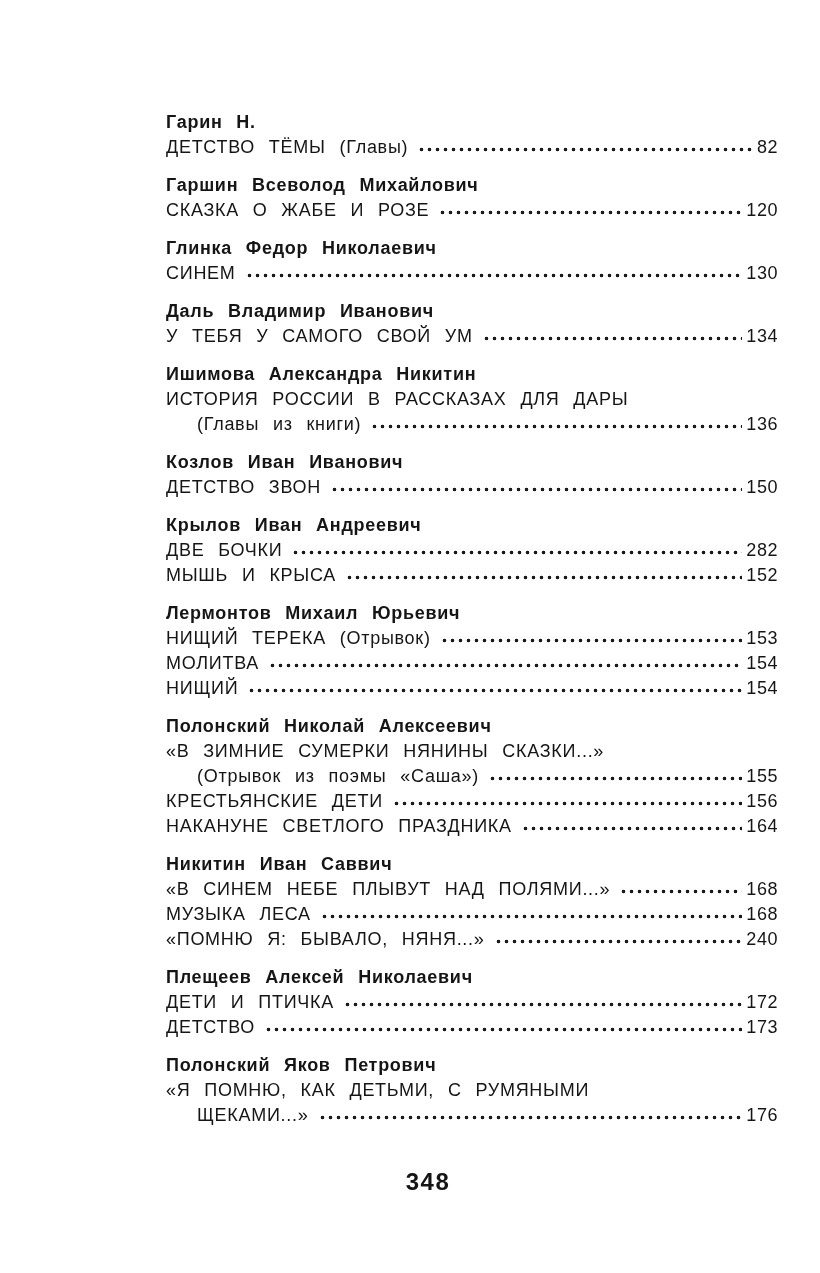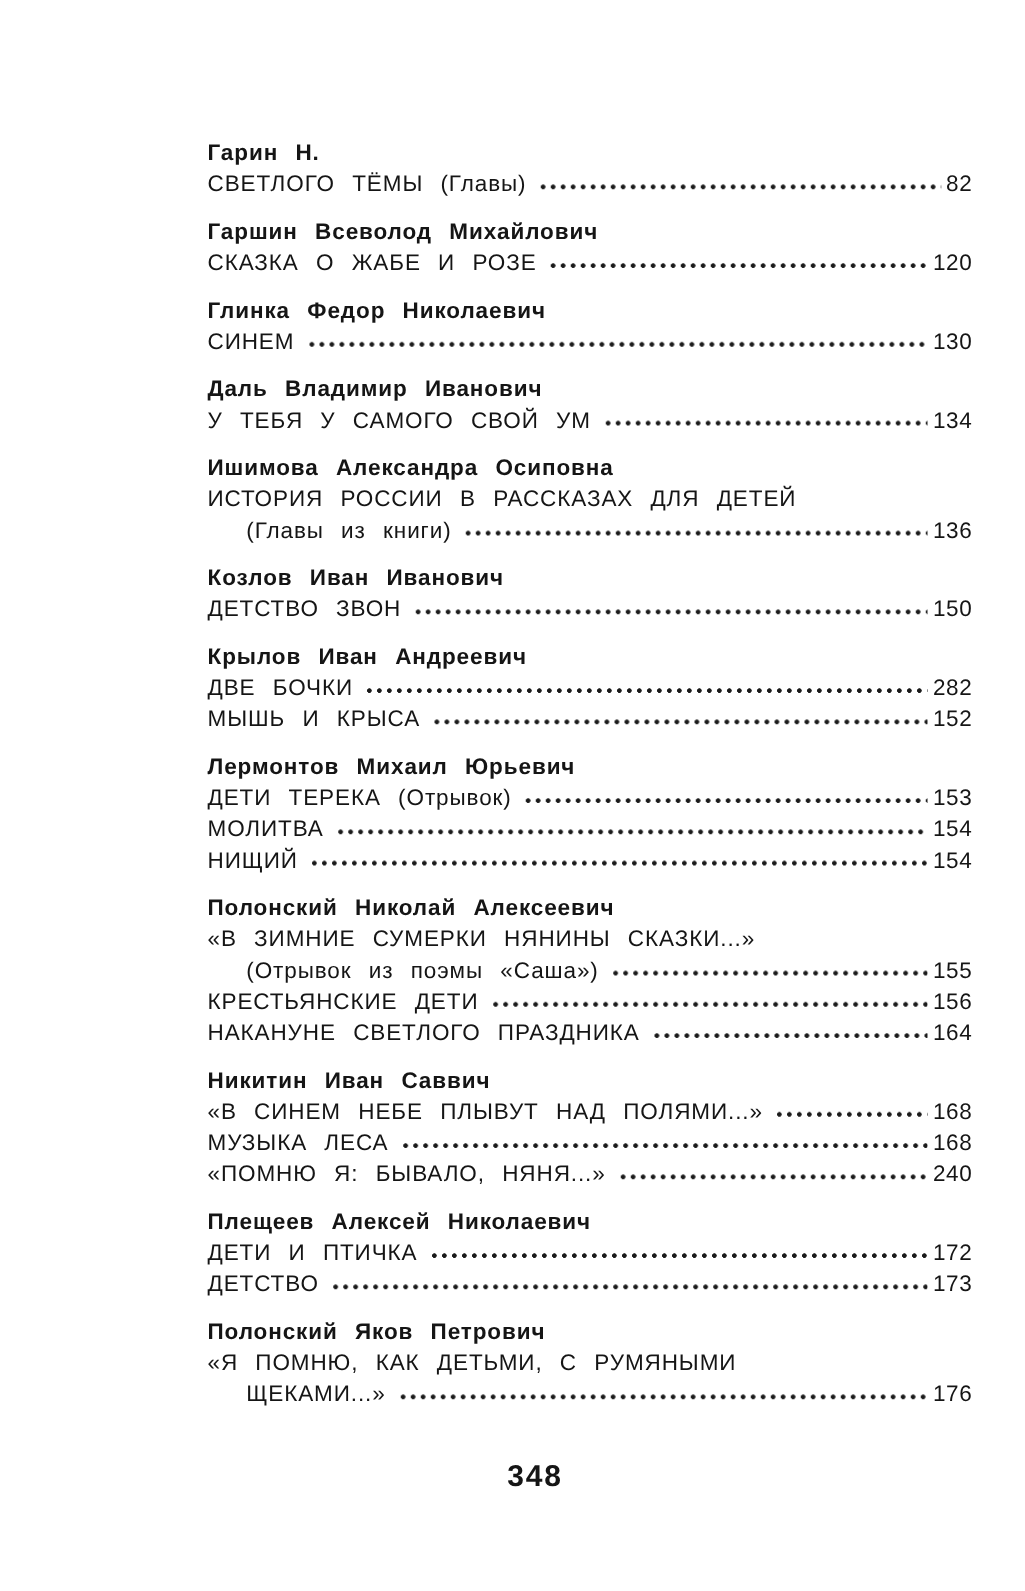--- a/index.html
+++ b/index.html
@@ -72,21 +72,21 @@
 </style>
 </head>
 <body>
 
 <div class="page">
   <main class="content">
 
     <section class="entry">
       <div class="author">Гарин Н.</div>
       <div class="row">
-        <span class="t">СВЕТЛОГО ТЁМЫ (Главы)</span>
+        <span class="t">ДЕТСТВО ТЁМЫ (Главы)</span>
         <span class="leader"></span>
         <span class="pg">82</span>
       </div>
     </section>
 
     <section class="entry">
       <div class="author">Гаршин Всеволод Михайлович</div>
       <div class="row">
         <span class="t">СКАЗКА О ЖАБЕ И РОЗЕ</span>
         <span class="leader"></span>
@@ -106,23 +106,23 @@
     <section class="entry">
       <div class="author">Даль Владимир Иванович</div>
       <div class="row">
         <span class="t">У ТЕБЯ У САМОГО СВОЙ УМ</span>
         <span class="leader"></span>
         <span class="pg">134</span>
       </div>
     </section>
 
     <section class="entry">
-      <div class="author">Ишимова Александра Осиповна</div>
-      <div class="row">
-        <span class="t">ИСТОРИЯ РОССИИ В РАССКАЗАХ ДЛЯ ДЕТЕЙ</span>
+      <div class="author">Ишимова Александра Никитин</div>
+      <div class="row">
+        <span class="t">ИСТОРИЯ РОССИИ В РАССКАЗАХ ДЛЯ ДАРЫ</span>
       </div>
       <div class="row cont">
         <span class="t">(Главы из книги)</span>
         <span class="leader"></span>
         <span class="pg">136</span>
       </div>
     </section>
 
     <section class="entry">
       <div class="author">Козлов Иван Иванович</div>
@@ -143,21 +143,21 @@
       <div class="row">
         <span class="t">МЫШЬ И КРЫСА</span>
         <span class="leader"></span>
         <span class="pg">152</span>
       </div>
     </section>
 
     <section class="entry">
       <div class="author">Лермонтов Михаил Юрьевич</div>
       <div class="row">
-        <span class="t">ДЕТИ ТЕРЕКА (Отрывок)</span>
+        <span class="t">НИЩИЙ ТЕРЕКА (Отрывок)</span>
         <span class="leader"></span>
         <span class="pg">153</span>
       </div>
       <div class="row">
         <span class="t">МОЛИТВА</span>
         <span class="leader"></span>
         <span class="pg">154</span>
       </div>
       <div class="row">
         <span class="t">НИЩИЙ</span>

